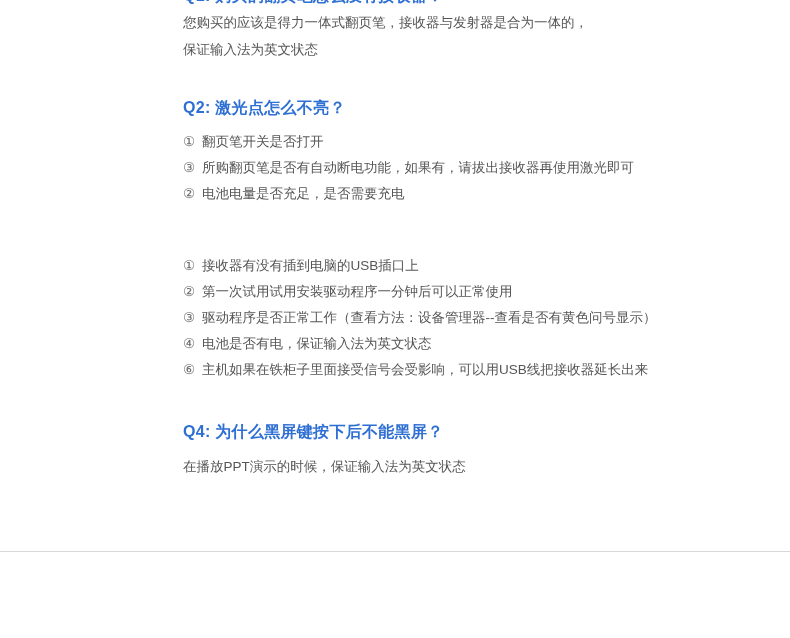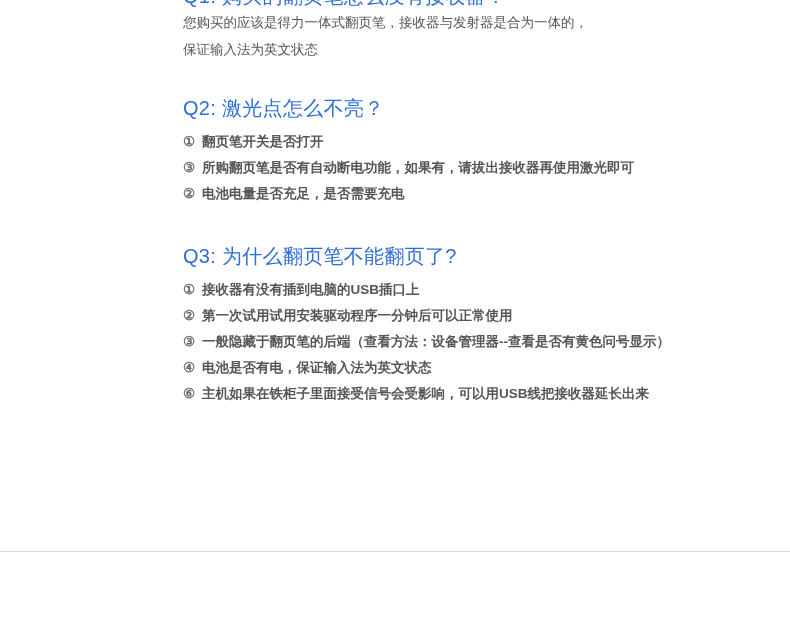--- a/index.html
+++ b/index.html
@@ -25,37 +25,36 @@
     left: 0;
     top: 0;
     width: 790px;
   }
   .faq-block {
     padding-left: 183px;
     padding-right: 60px;
   }
   .q-title {
     color: #2e6fd4;
-    font-size: 20px;
-    font-weight: normal;
+    font-size: 16px;
+    font-weight: bold;
     letter-spacing: 0.3px;
     line-height: 24px;
   }
   .answer-line {
     color: #565656;
     font-size: 13.5px;
     line-height: 27px;
     white-space: nowrap;
   }
   .answer-item {
     color: #565656;
     font-size: 13.5px;
     line-height: 26px;
     white-space: nowrap;
-    font-weight: bold;
   }
   .num {
     display: inline-block;
     width: 19px;
     color: #6a6a6a;
   }
   .gap-top-1 { height: 9px; }
   .gap-q2 { height: 33px; }
   .gap-after-title { height: 9px; }
   .gap-q3 { height: 37px; }
@@ -103,27 +102,32 @@
       <div class="gap-q2"></div>
       <div class="q-title">Q2: 激光点怎么不亮？</div>
       <div class="gap-after-title"></div>
       <div class="answer-item"><span class="num">①</span><span>翻页笔开关是否打开</span></div>
       <div class="answer-item"><span class="num">③</span><span>所购翻页笔是否有自动断电功能，如果有，请拔出接收器再使用激光即可</span></div>
       <div class="answer-item"><span class="num">②</span><span>电池电量是否充足，是否需要充电</span></div>
     </div>
 
     <div class="faq-block">
       <div class="gap-q3"></div>
-      <div class="q-title">Q3: 为什么翻页笔不能翻页了?</div>
       <div class="gap-after-title"></div>
       <div class="answer-item"><span class="num">①</span><span>接收器有没有插到电脑的USB插口上</span></div>
       <div class="answer-item"><span class="num">②</span><span>第一次试用试用安装驱动程序一分钟后可以正常使用</span></div>
-      <div class="answer-item"><span class="num">③</span><span>一般隐藏于翻页笔的后端（查看方法：设备管理器--查看是否有黄色问号显示）</span></div>
+      <div class="answer-item"><span class="num">③</span><span>驱动程序是否正常工作（查看方法：设备管理器--查看是否有黄色问号显示）</span></div>
       <div class="answer-item"><span class="num">④</span><span>电池是否有电，保证输入法为英文状态</span></div>
       <div class="answer-item"><span class="num">⑥</span><span>主机如果在铁柜子里面接受信号会受影响，可以用USB线把接收器延长出来</span></div>
     </div>
 
+    <div class="faq-block">
+      <div class="gap-q4"></div>
+      <div class="q-title">Q4: 为什么黑屏键按下后不能黑屏？</div>
+      <div class="gap-after-title"></div>
+      <div class="answer-line">在播放PPT演示的时候，保证输入法为英文状态</div>
+    </div>
 
   </div>
 
   <div class="divider"></div>
 
 </div>
 
 </body></html>

